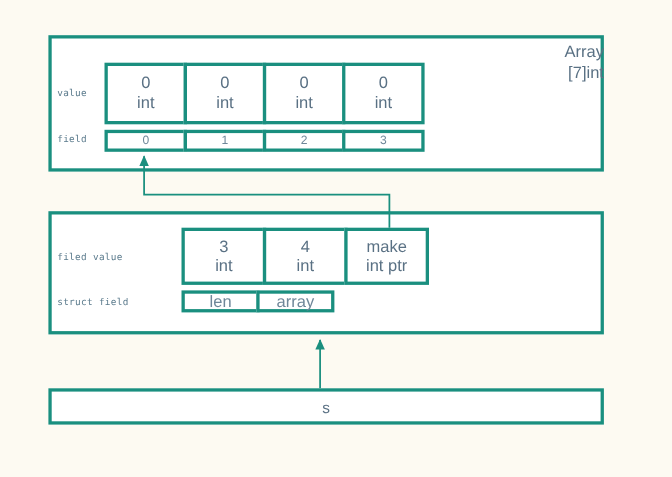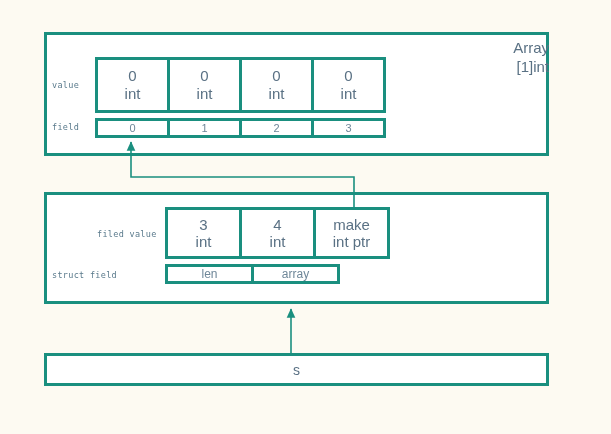--- a/index.html
+++ b/index.html
@@ -36,21 +36,21 @@
   .side-label {
     position: absolute;
     font-family: "DejaVu Sans Mono", "Liberation Mono", monospace;
     font-size: 8.5px;
     color: #5a7a8c;
     letter-spacing: 0.3px;
     white-space: nowrap;
   }
   #label-value        { left: 52px; top: 80px; text-align: right;  }
   #label-index        { left: 52px; top: 122px; }
-  #label-filed-value  { left: 52px; top: 229px; margin-left: 45px; }
+  #label-filed-value  { left: 52px; top: 229px; }
   #label-struct-field { left: 52px; top: 270px; }
 
   
   .corner-title {
     position: absolute;
     text-align: right;
     color: #5a7184;
     font-size: 15px;
     line-height: 19px;
     white-space: nowrap;
@@ -101,23 +101,23 @@
   #slice-value-row .cell {
     width: 77px;
     height: 52px;
     font-size: 15px;
     line-height: 17px;
   }
 
   
   #slice-field-row { left: 165px; top: 264px; }
   #slice-field-row .cell {
-    width: 89px;
+    width: 71px;
     height: 20px;
-    font-size: 12px;
+    font-size: 15px;
     color: #6f8799;
   }
 
   
   #var-label {
     position: absolute;
     left: 44px;
     top: 353px;
     width: 505px;
     height: 33px;
@@ -143,21 +143,21 @@
 <div id="canvas">
 
   <div class="group-box" id="array-box"></div>
 
   <div class="side-label" id="label-value">value</div>
 
   <div class="side-label" id="label-index">field</div>
 
   <div class="corner-title" id="array-title">
     <div>Array</div>
-    <div>[1]int</div>
+    <div>[7]int</div>
   </div>
 
   <div class="cell-row" id="array-value-row">
     <div class="cell">
       <span class="cell-main">0</span>
       <span class="cell-type">int</span>
     </div>
     <div class="cell">
       <span class="cell-main">0</span>
       <span class="cell-type">int</span>

